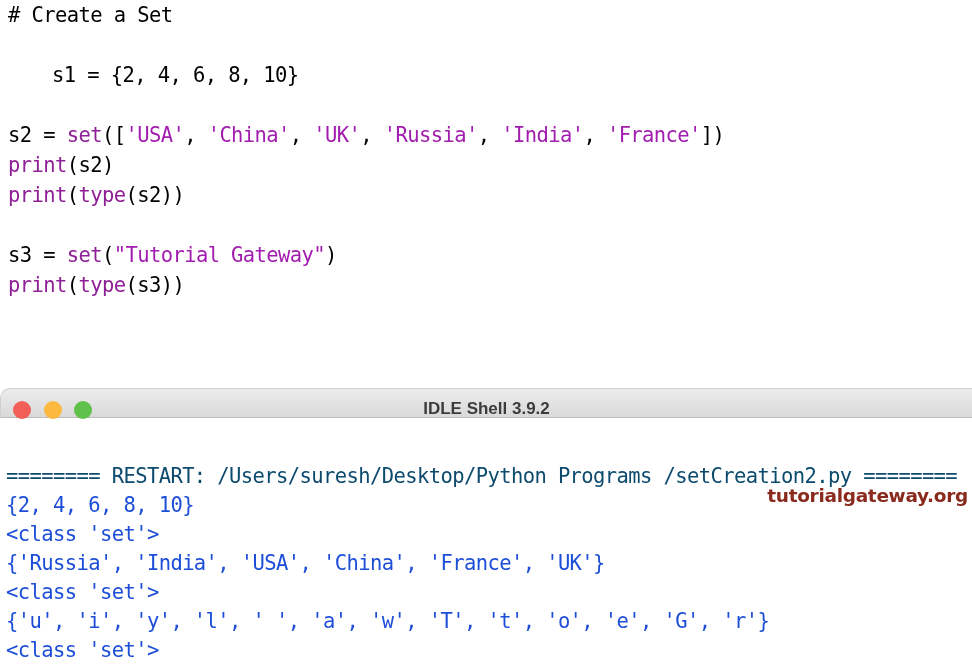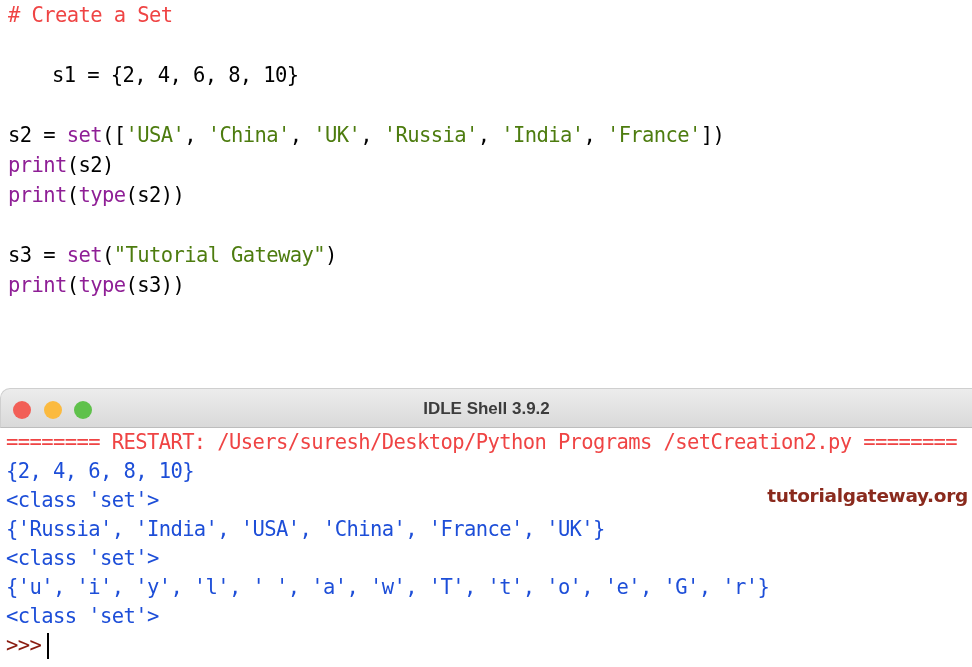--- a/index.html
+++ b/index.html
@@ -9,51 +9,51 @@
     position: relative;
   }
   .editor {
     position: absolute; left: 0; top: 0; width: 972px; height: 388px;
     background: #ffffff; padding: 0 0 0 8px; box-sizing: border-box;
   }
   .code-line {
     height: 30px; line-height: 30px; font-size: 20.5px; color: #000000;
     white-space: pre; letter-spacing: -0.6px;
   }
-  .c-comment { color: #ef4444; }
+  .c-comment { color: #000000; }
   .c-builtin { color: #8f1f96; }
-  .c-string { color: #4d7c0f; }
+  .c-string { color: #a21caf; }
   .c-default { color: #000000; margin-left: 44px; }
 
   .window {
     position: absolute; left: 0; top: 388px; width: 972px; height: 279px;
     background: #ffffff;
   }
   .titlebar {
-    height: 40px; position: relative;
+    height: 30px; position: relative;
     background: linear-gradient(#ececec, #d9d9d9);
     border-top-left-radius: 10px;
     border-top: 1px solid #cfcfcf; border-left: 1px solid #cfcfcf;
     border-bottom: 1px solid #bdbdbd; box-sizing: border-box;
   }
   .traffic { position: absolute; top: 12px; width: 18px; height: 18px; border-radius: 50%; cursor: pointer; }
   .traffic.red { left: 12px; background: #f25f57; }
   .traffic.yellow { left: 43px; background: #fbba3f; }
   .traffic.green { left: 73px; background: #5fc14b; }
   .title {
     position: absolute; left: 0; right: 0; top: 0; line-height: 40px; text-align: center;
     font-family: "Liberation Sans", "DejaVu Sans", sans-serif; font-weight: bold;
     font-size: 17px; color: #3c3c3c;
   }
   .shell { padding: 0 0 0 6px; }
   .shell-line {
     height: 29px; line-height: 29px; font-size: 20.5px; white-space: pre;
     letter-spacing: -0.6px; overflow: hidden;
   }
-  .out-restart { color: #ef4444; }
+  .out-restart { color: #0c4a6e; margin-top: 44px; }
   .out-stdout { color: #1d4ed8; }
   .prompt { color: #8a1c10; }
   .cursor {
     display: inline-block; width: 2px; height: 26px; background: #000000;
     vertical-align: middle; margin-left: 6px;
   }
   .watermark {
     position: absolute; right: 4px; top: 97px;
     font-family: "DejaVu Sans", "Liberation Sans", sans-serif; font-weight: bold;
     font-size: 18.5px; color: #8a2a1d; letter-spacing: -0.3px;

